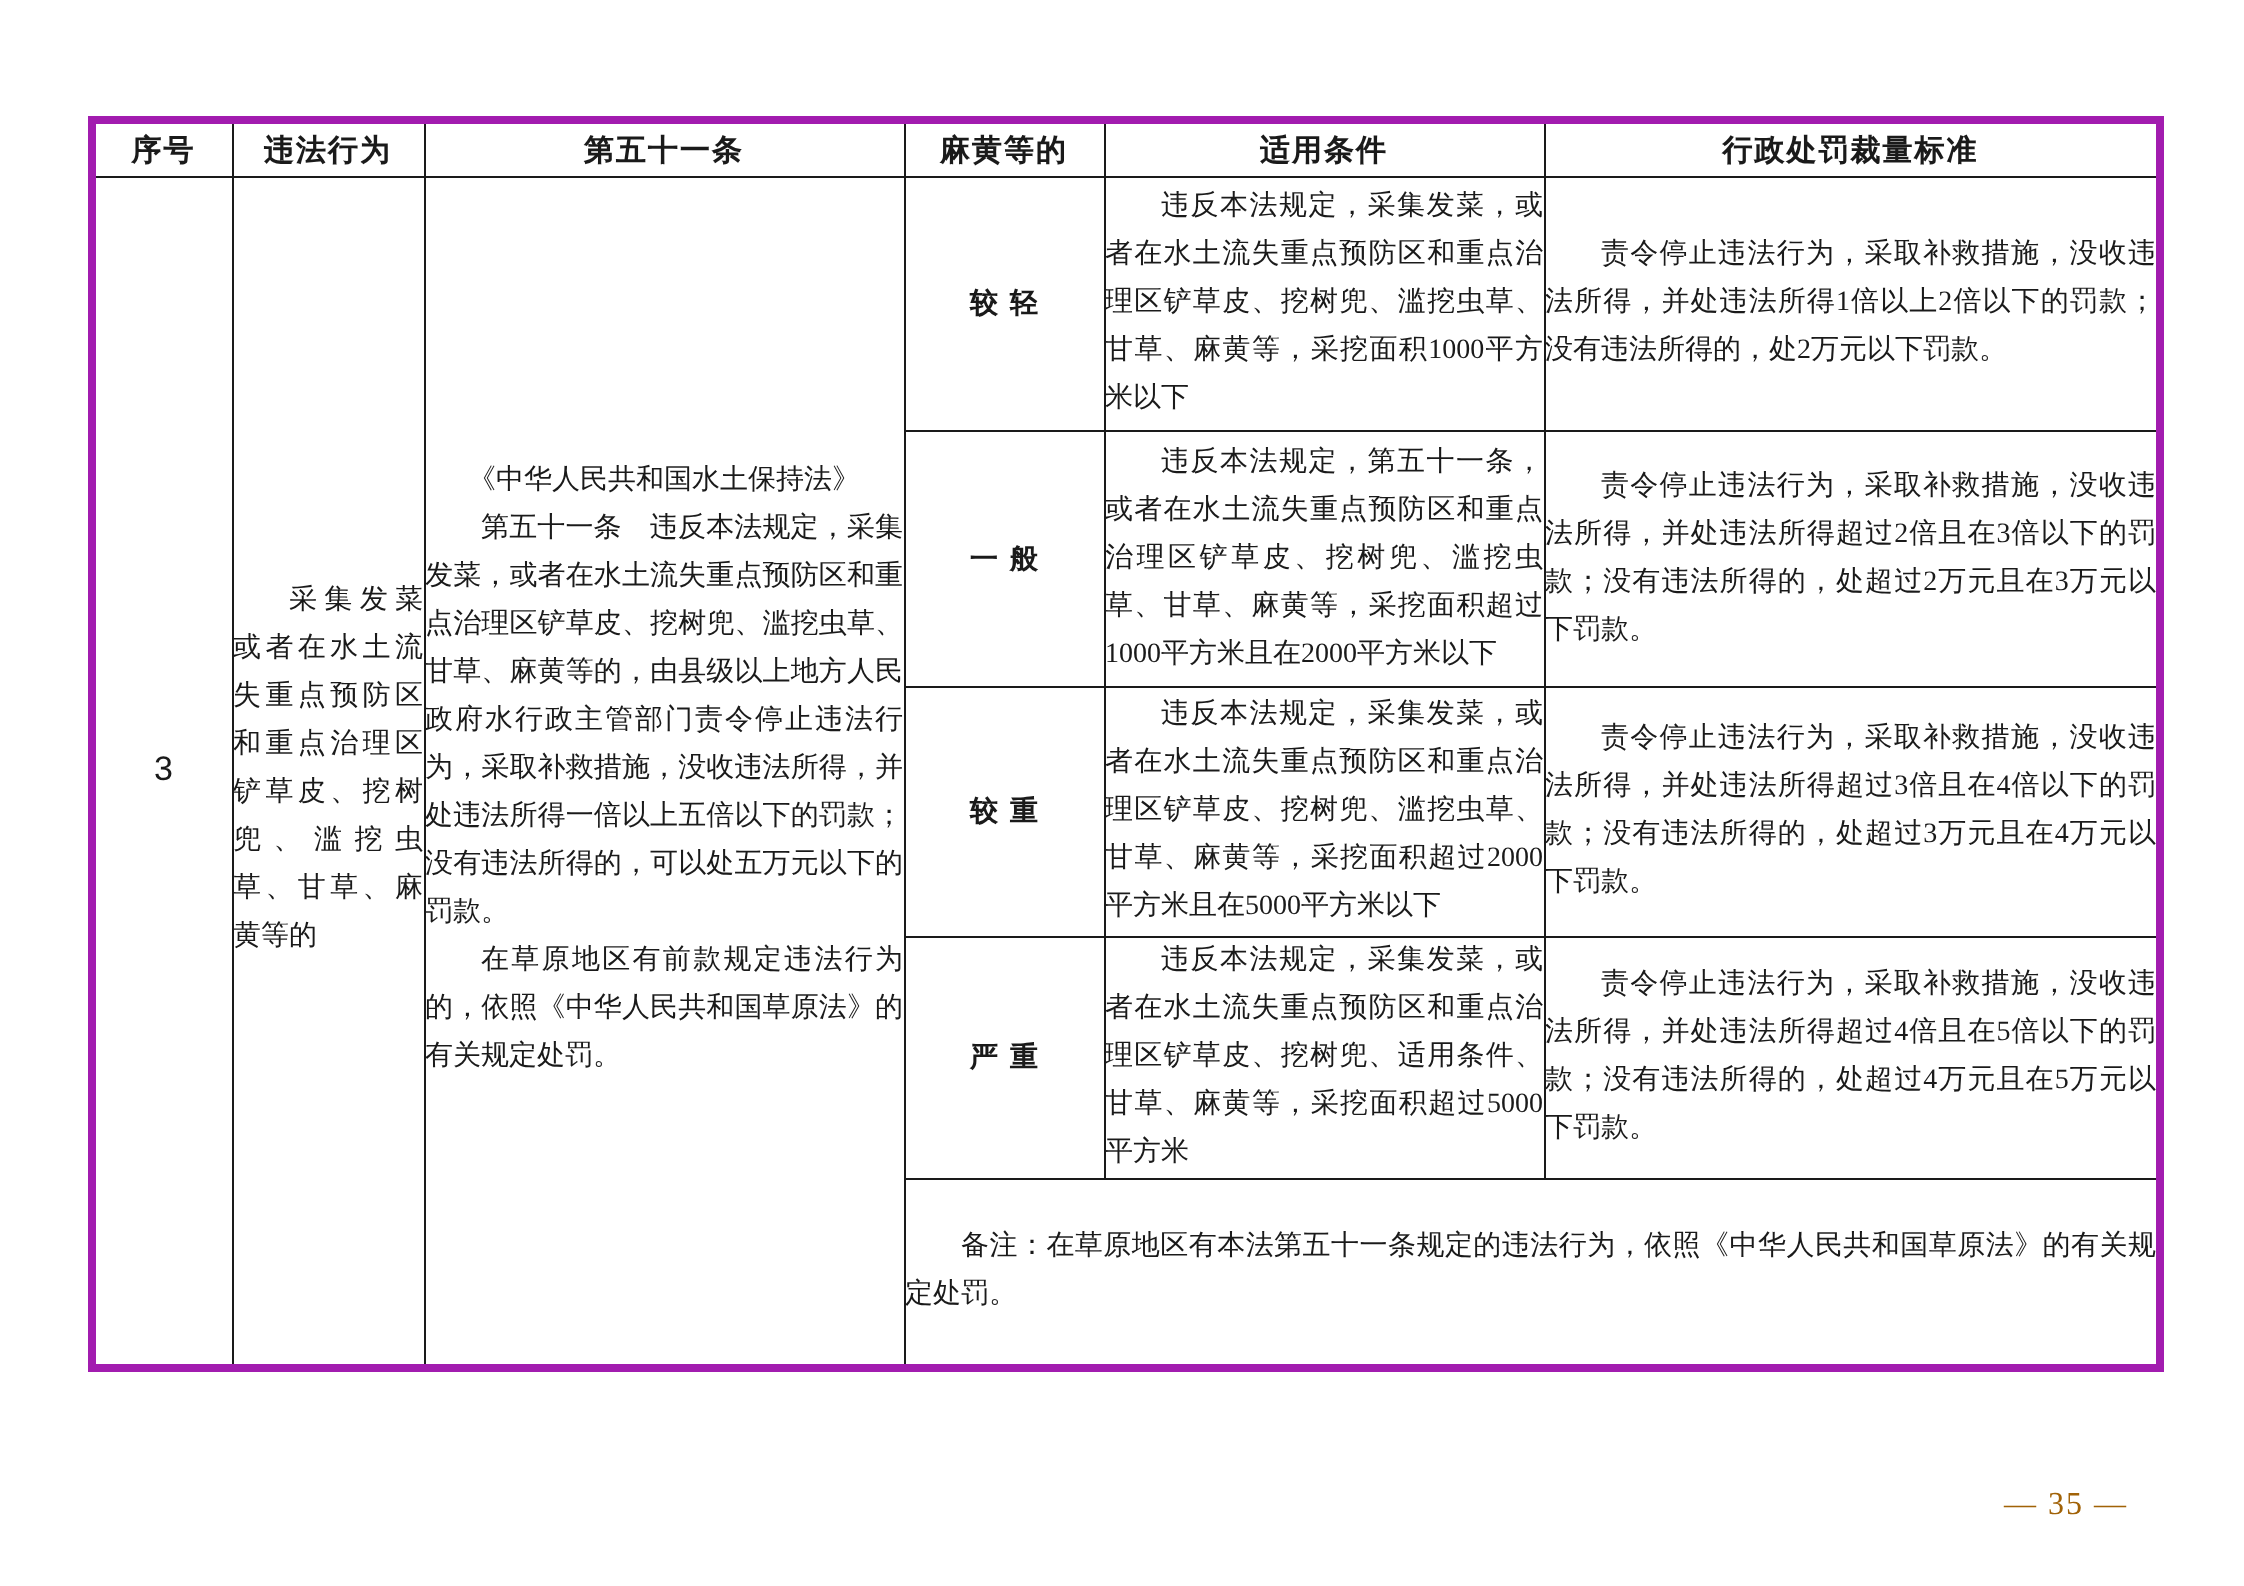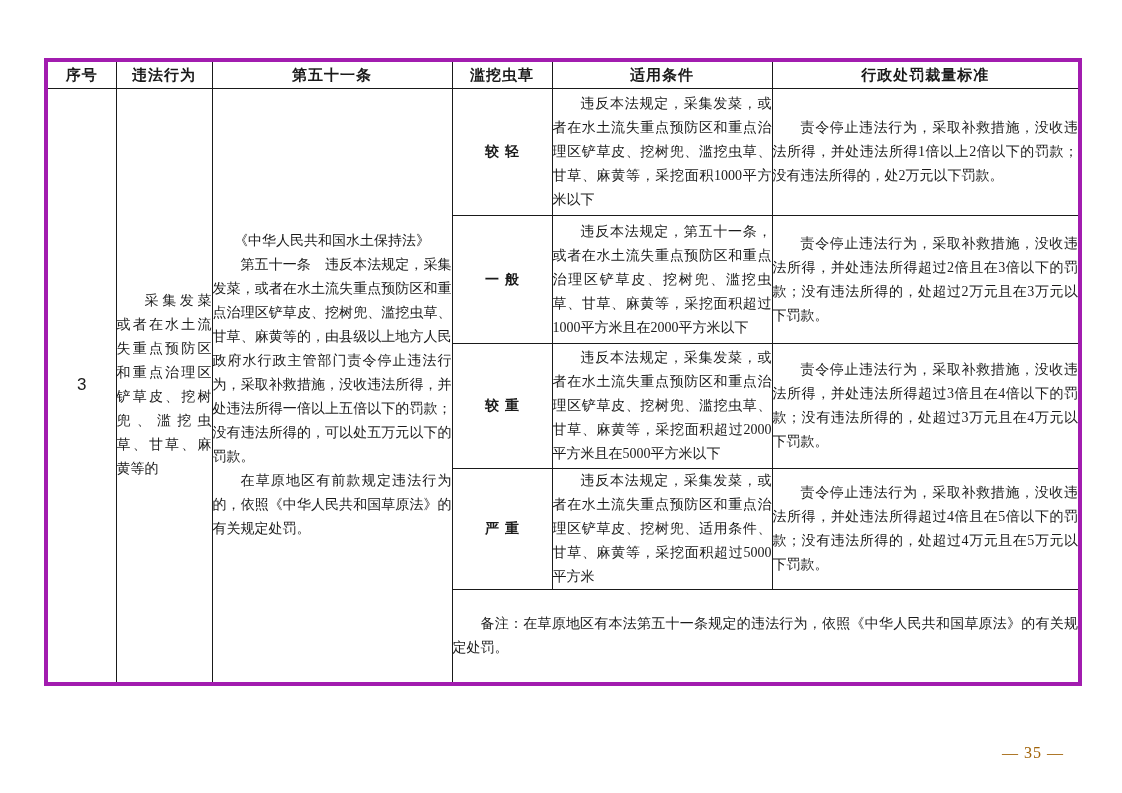--- a/index.html
+++ b/index.html
@@ -98,21 +98,21 @@
       <col style="width:240px">
       <col style="width:100px">
       <col style="width:220px">
       <col style="width:308px">
     </colgroup>
     <thead>
       <tr>
         <th>序号</th>
         <th>违法行为</th>
         <th>第五十一条</th>
-        <th>滥挖虫草</th>
+        <th>麻黄等的</th>
         <th>适用条件</th>
         <th>行政处罚裁量标准</th>
       </tr>
     </thead>
     <tbody>
       <tr class="sev-row-1">
         <td class="c-no" rowspan="5">3</td>
         <td class="c-behavior" rowspan="5">
           <p class="para indent">采集发菜或者在水土流失重点预防区和重点治理区铲草皮、挖树兜、滥挖虫草、甘草、麻黄等的</p>
         </td>

